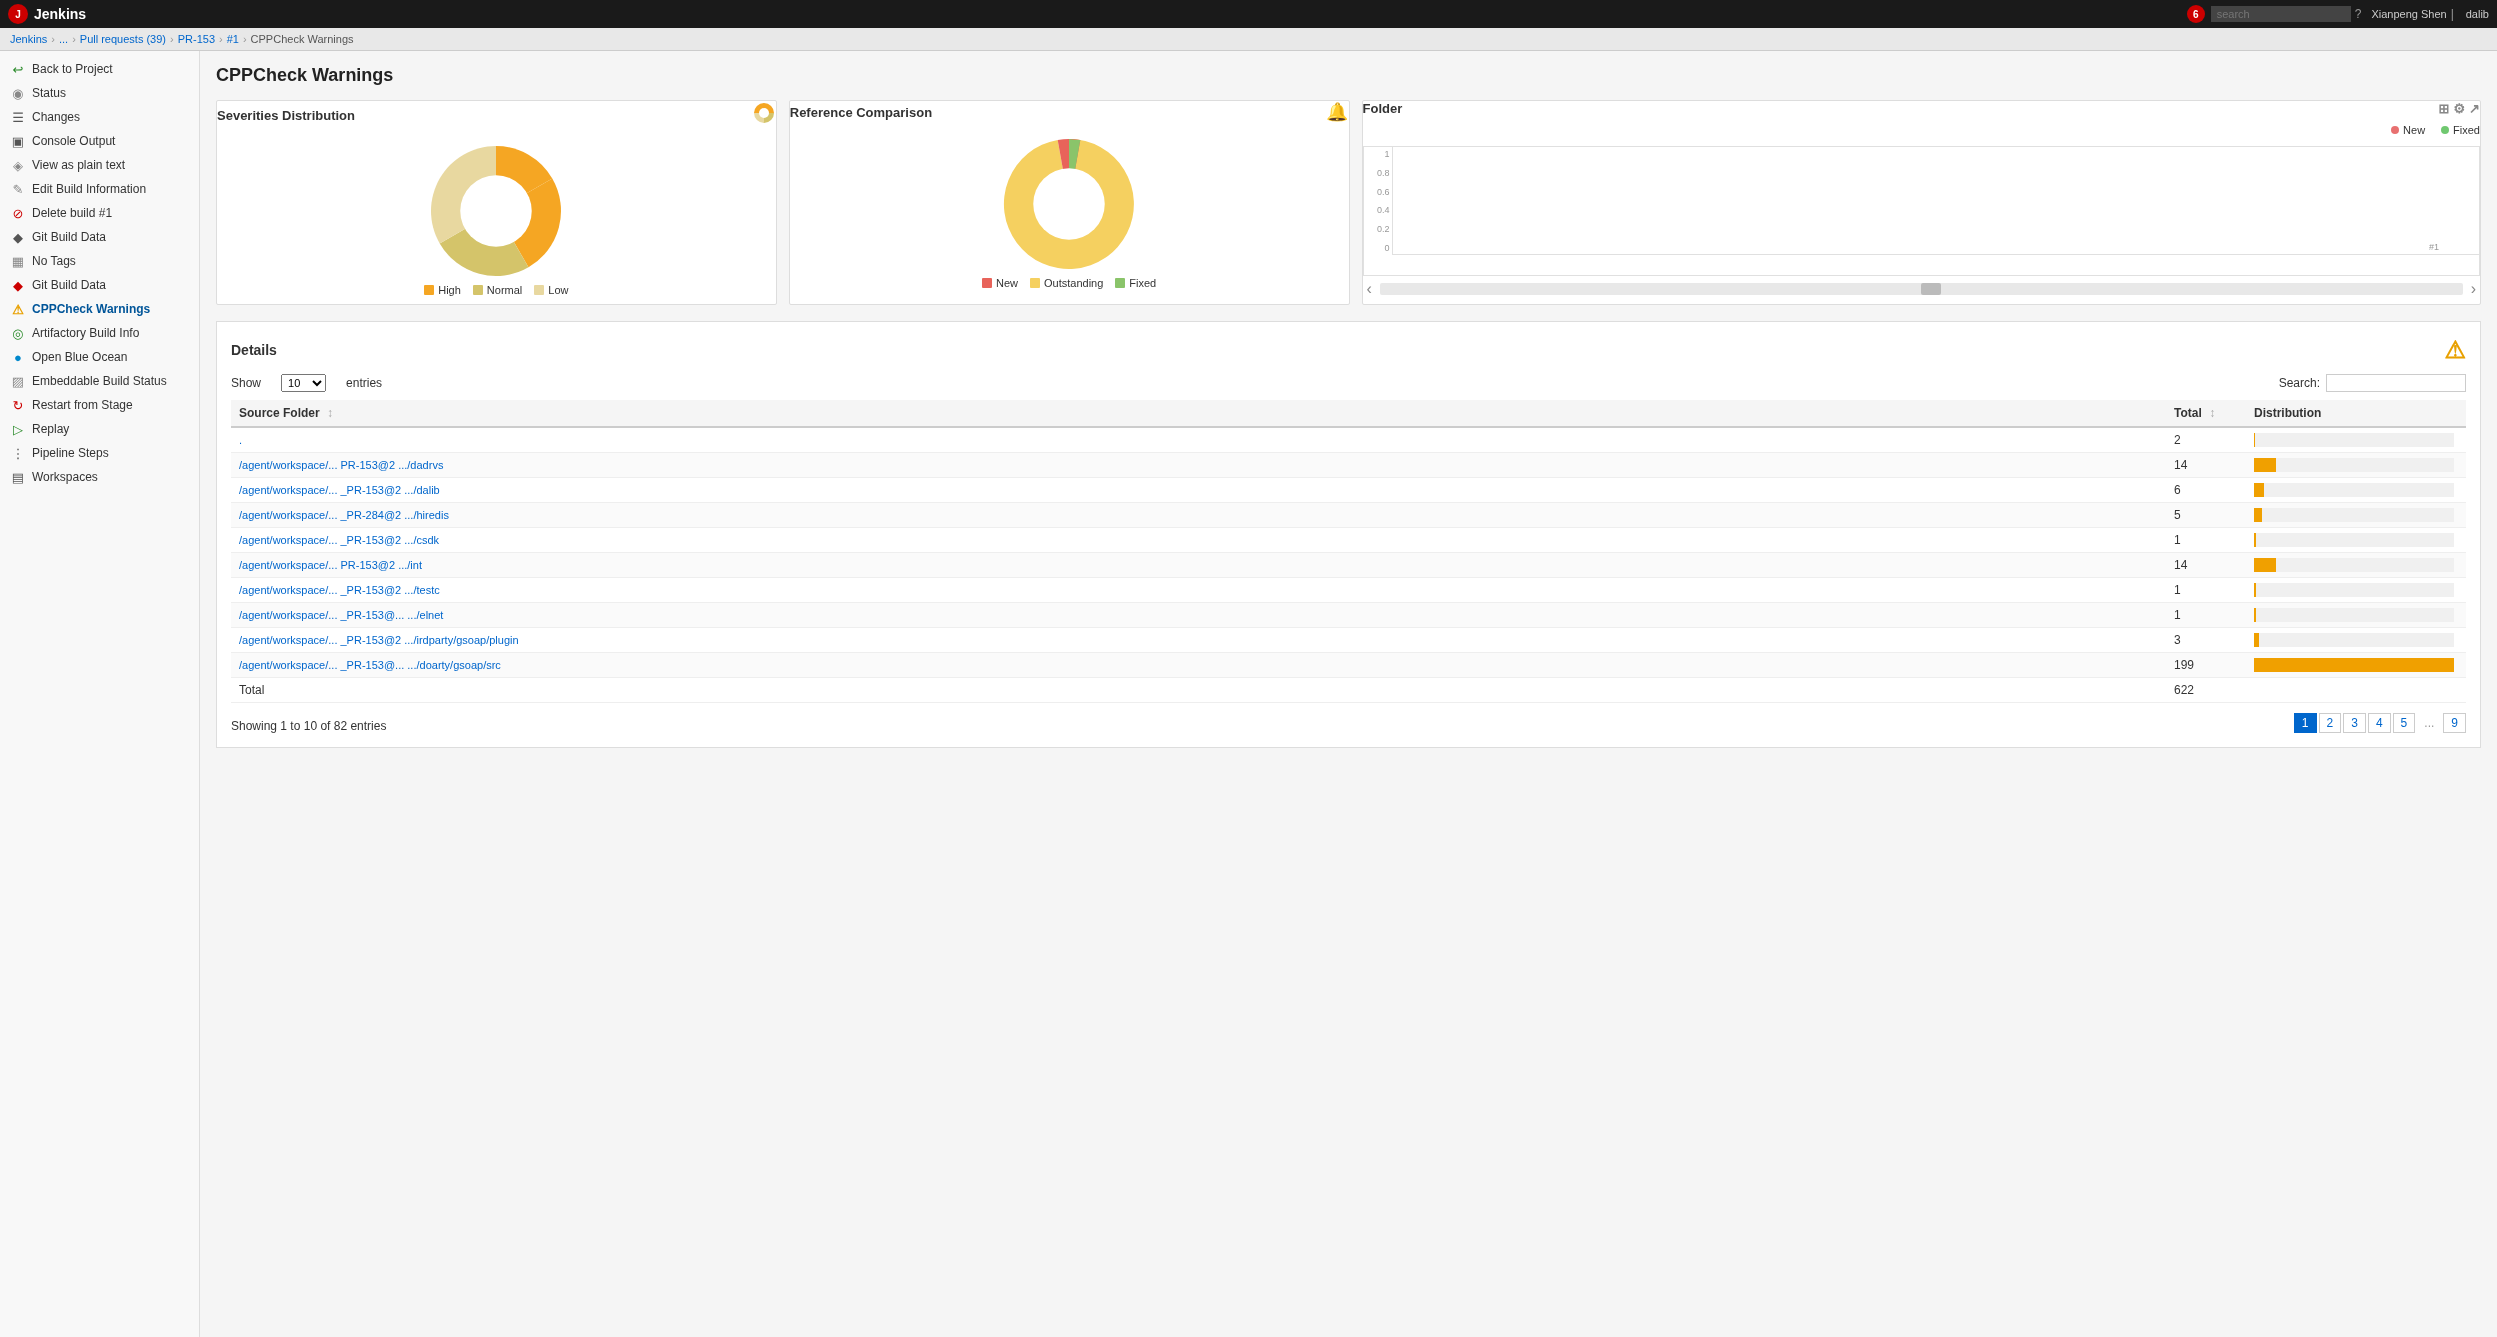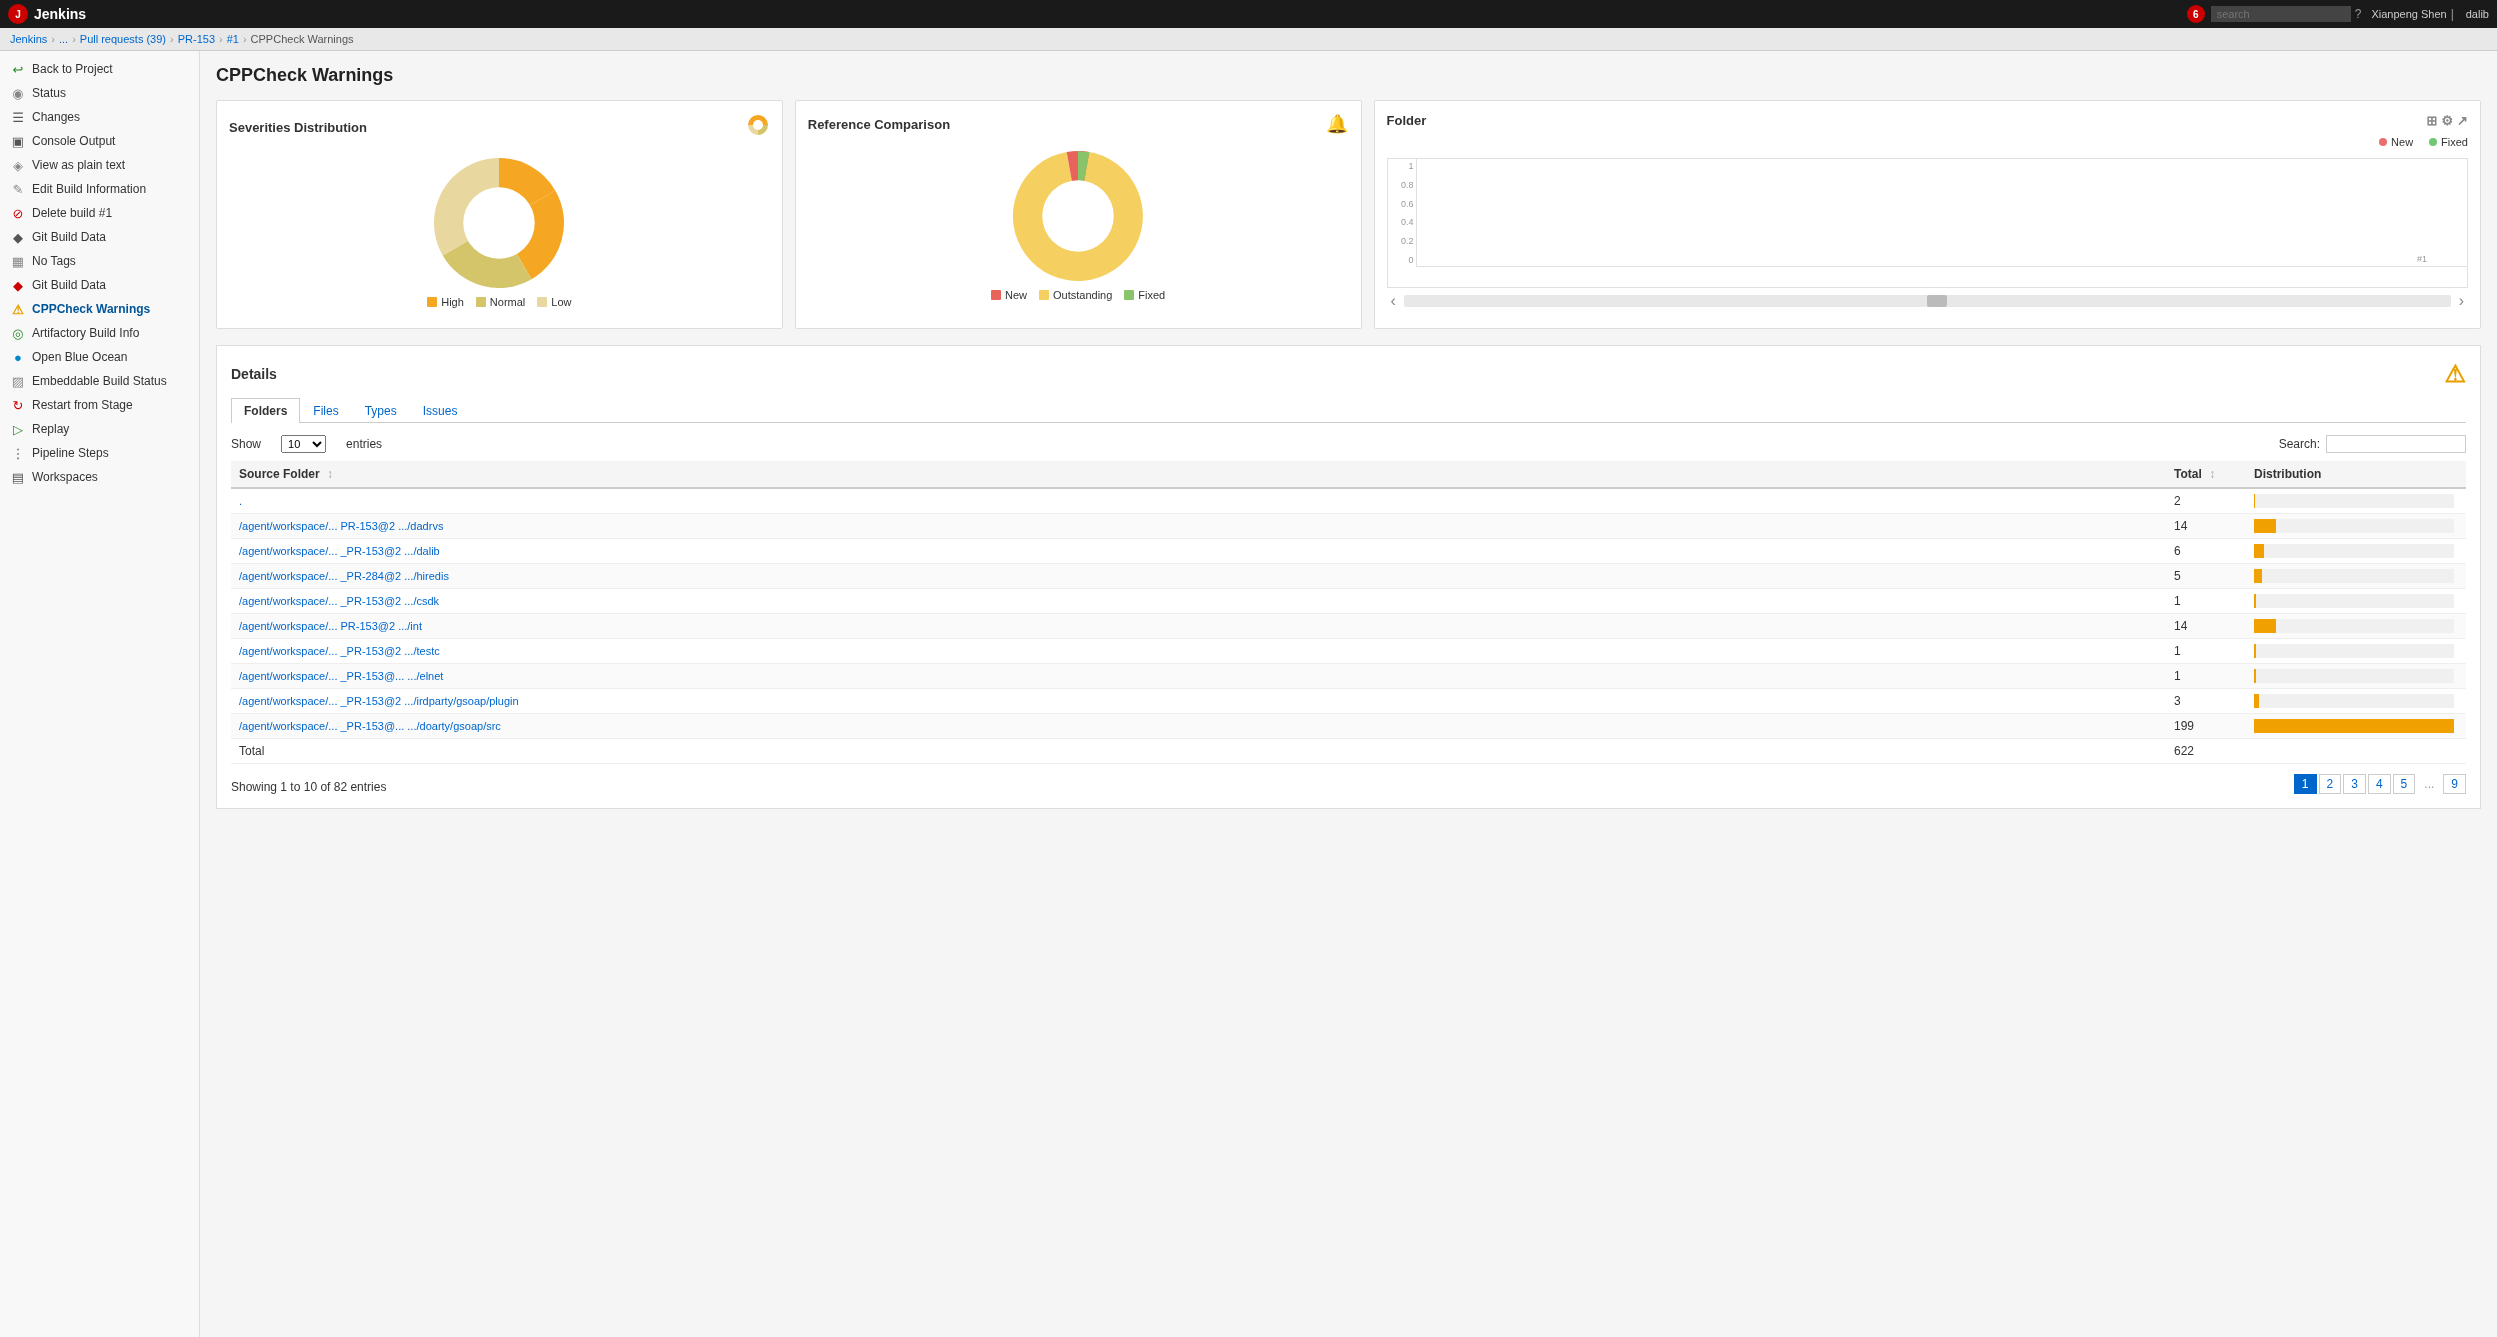--- a/index.html
+++ b/index.html
@@ -77,21 +77,20 @@
     .cards-row {
       display: flex;
       gap: 12px;
       margin-bottom: 16px;
     }
 
     .card {
       background: white;
       border: 1px solid #ddd;
       border-radius: 2px;
-      padding: 12px;
       flex: 1;
     }
 
     .card-title {
       font-size: 13px;
       font-weight: bold;
       color: #333;
       margin-bottom: 8px;
       display: flex;
       align-items: center;
@@ -499,26 +498,20 @@
         </div>
       </div>
     </div>
 
     <div id="details">
       <div id="details-title">
         <span>Details</span>
         <span class="warning-icon">⚠</span>
       </div>
 
-      <div class="tabs">
-        <a class="tab active" href="#">Folders</a>
-        <a class="tab" href="#">Files</a>
-        <a class="tab" href="#">Types</a>
-        <a class="tab" href="#">Issues</a>
-      </div>
 
       <div class="table-controls">
         <div class="show-entries">
           <span>Show</span>
           <select>
             <option>10</option>
             <option>25</option>
             <option>50</option>
             <option>100</option>
           </select>

